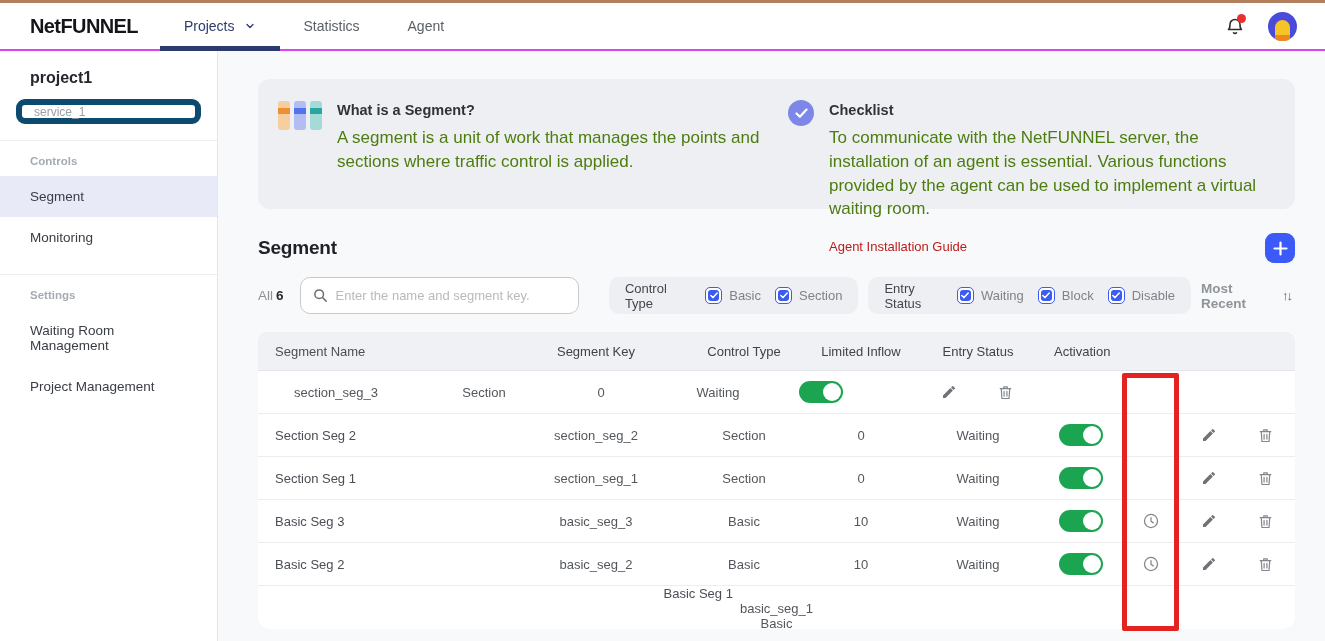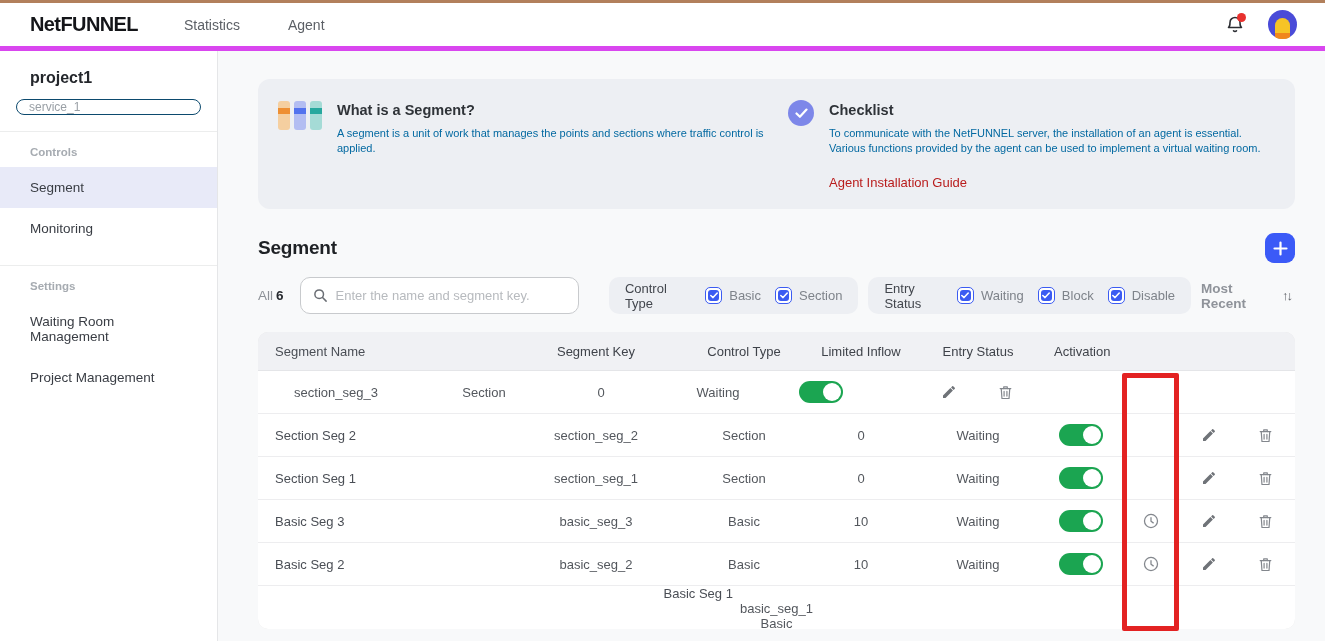--- a/index.html
+++ b/index.html
@@ -5,21 +5,21 @@
   * { box-sizing: border-box; margin: 0; padding: 0; }
   html,body { width:1325px; height:641px; }
   body {
     font-family: "Liberation Sans", sans-serif;
     background:#f8f9fa; position:relative; overflow:hidden;
     color:#3c4046;
   }
   
   .top-strip { height:3px; background:#b2805c; }
   header {
-    height:48px; background:#fff; border-bottom:5px solid #d946ef;
+    height:48px; background:#fff; border-bottom:2px solid #d946ef;
     display:flex; align-items:center; padding:0 28px 0 30px; position:relative;
   }
   .logo { font-size:20px; font-weight:800; letter-spacing:-0.6px; color:#141519; }
   nav { display:flex; margin-left:22px; height:48px; }
   .nav-item {
     position:relative; display:flex; align-items:center; gap:9px;
     padding:0 24px; font-size:14px; color:#5c6066; cursor:pointer;
   }
   .nav-item.active { color:#2c3a6d; font-weight:500; }
   .nav-item.active::after {
@@ -35,21 +35,21 @@
   .avatar .person { width:15px; height:21px; background:#f6c426; border-radius:8px 8px 0 0; position:relative; }
   .avatar .person::after { content:""; position:absolute; bottom:0; left:0; right:0; height:6px; background:#f0861e; }
 
   
   .layout { display:flex; height:590px; }
   aside {
     width:218px; background:#fff; border-right:1px solid #e5e6e8; flex:none; padding-top:14px;
   }
   .proj { font-size:16px; font-weight:700; color:#24272c; margin:4px 0 12px 30px; }
   .svc-select {
-    margin:0 16px; height:16px; border:1px solid #0c4a6e; border-radius:9px;
+    margin:0 16px; height:25px; border:6px solid #0c4a6e; border-radius:9px;
     font-size:12px; color:#9aa0a6; display:flex; align-items:center; padding-left:12px; cursor:pointer; background:#fff;
   }
   .sb-div { border-top:1px solid #eceded; margin-top:16px; }
   .sb-label { font-size:11.5px; font-weight:700; color:#a6abb1; padding:14px 30px 9px; }
   .sb-item { font-size:13.5px; color:#393d44; padding:13px 30px; cursor:pointer; }
   .sb-item.active { background:#e8eaf8; }
 
   main { flex:1; padding:28px 30px 0 40px; position:relative; }
 
   
@@ -62,21 +62,21 @@
   .seg-icon i { display:block; width:12px; height:29px; border-radius:3px; position:relative; }
   .seg-icon i::after { content:""; position:absolute; left:0; right:0; top:7px; height:6px; }
   .seg-icon .b1 { background:#f5cfa0; } .seg-icon .b1::after { background:#ee8f33; }
   .seg-icon .b2 { background:#b3bdf2; } .seg-icon .b2::after { background:#5272ee; }
   .seg-icon .b3 { background:#a5dbd6; } .seg-icon .b3::after { background:#27a89e; }
   .check-circle {
     width:26px; height:26px; border-radius:50%; background:#7d87e9; flex:none;
     display:flex; align-items:center; justify-content:center;
   }
   .btitle { font-size:14.5px; font-weight:700; color:#2f3338; margin:2px 0 8px; }
-  .bbody { font-size:11px; color:#0369a1; line-height:1.4; max-width:460px; }
+  .bbody { font-size:17px; color:#4d7c0f; line-height:1.4; max-width:460px; }
   .blink { font-size:13px; color:#b91c1c; text-decoration:none; display:inline-block; margin-top:18px; cursor:pointer;text-align:right; }
 
   
   .sec-head { margin-top:24px; display:flex; align-items:center; justify-content:space-between; height:30px; }
   .sec-head h2 { font-size:19px; font-weight:800; color:#1e2125; letter-spacing:-0.2px; }
   .add-btn {
     width:30px; height:30px; border:none; border-radius:9px; background:#3b5af7; color:#fff;
     display:flex; align-items:center; justify-content:center; cursor:pointer;
   }
 
@@ -136,20 +136,28 @@
   }
 </style>
 </head>
 <body>
 
 <div class="top-strip"></div>
 
 <header>
   <div class="logo">NetFUNNEL</div>
   <nav>
+    <div class="nav-item active">
+      <span>Projects</span>
+      <span style="display:flex;">
+        <svg width="12" height="12" viewBox="0 0 24 24" fill="none" stroke="#2c3a6d" stroke-width="2.6" stroke-linecap="round" stroke-linejoin="round">
+            <path d="M6 9l6 6 6-6"></path>
+          </svg>
+      </span>
+    </div>
     <div class="nav-item">
       <span>Statistics</span>
     </div>
     <div class="nav-item">
       <span>Agent</span>
     </div>
   </nav>
   <div class="hdr-right">
     <div class="bell">
       <svg width="20" height="21" viewBox="0 0 24 24" fill="none" stroke="#2c2e33" stroke-width="1.9" stroke-linecap="round" stroke-linejoin="round">

